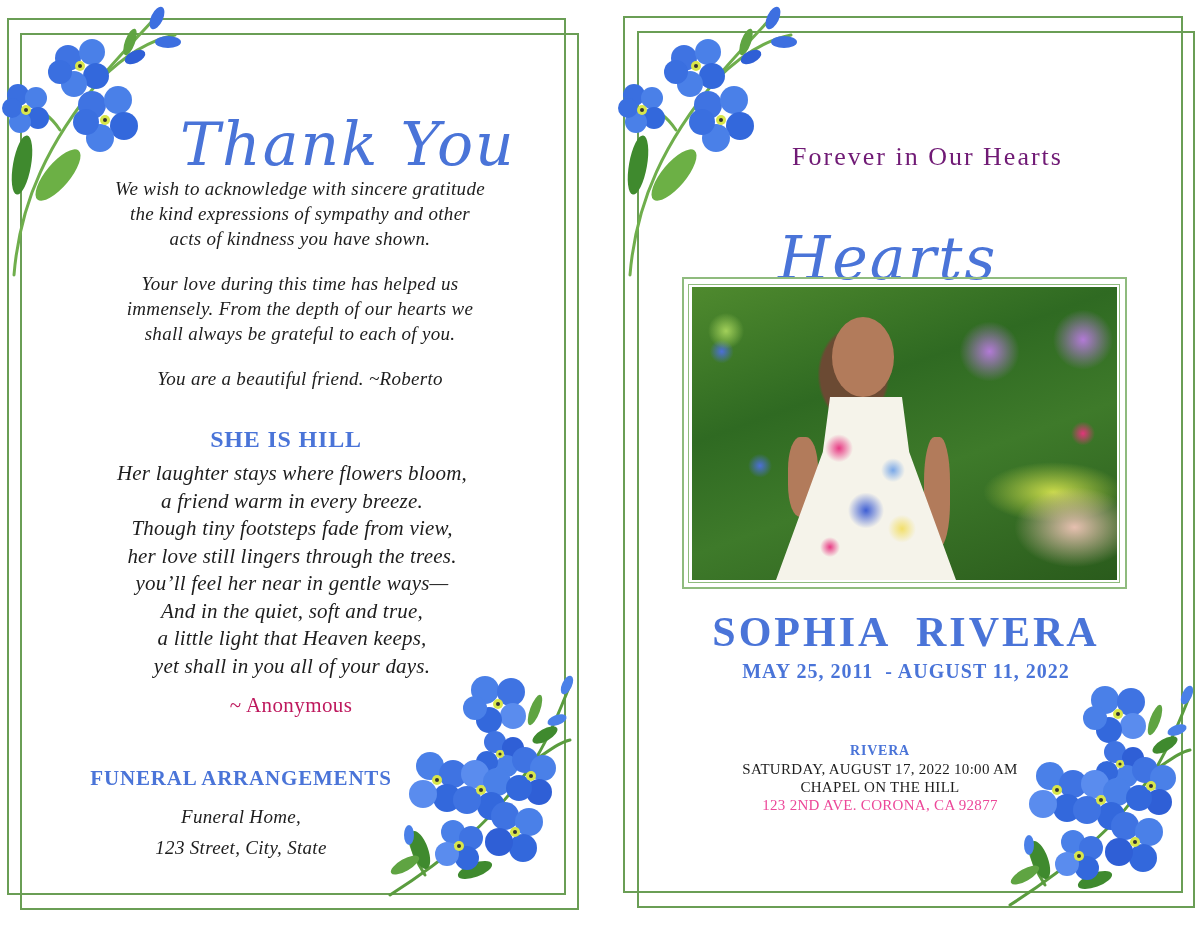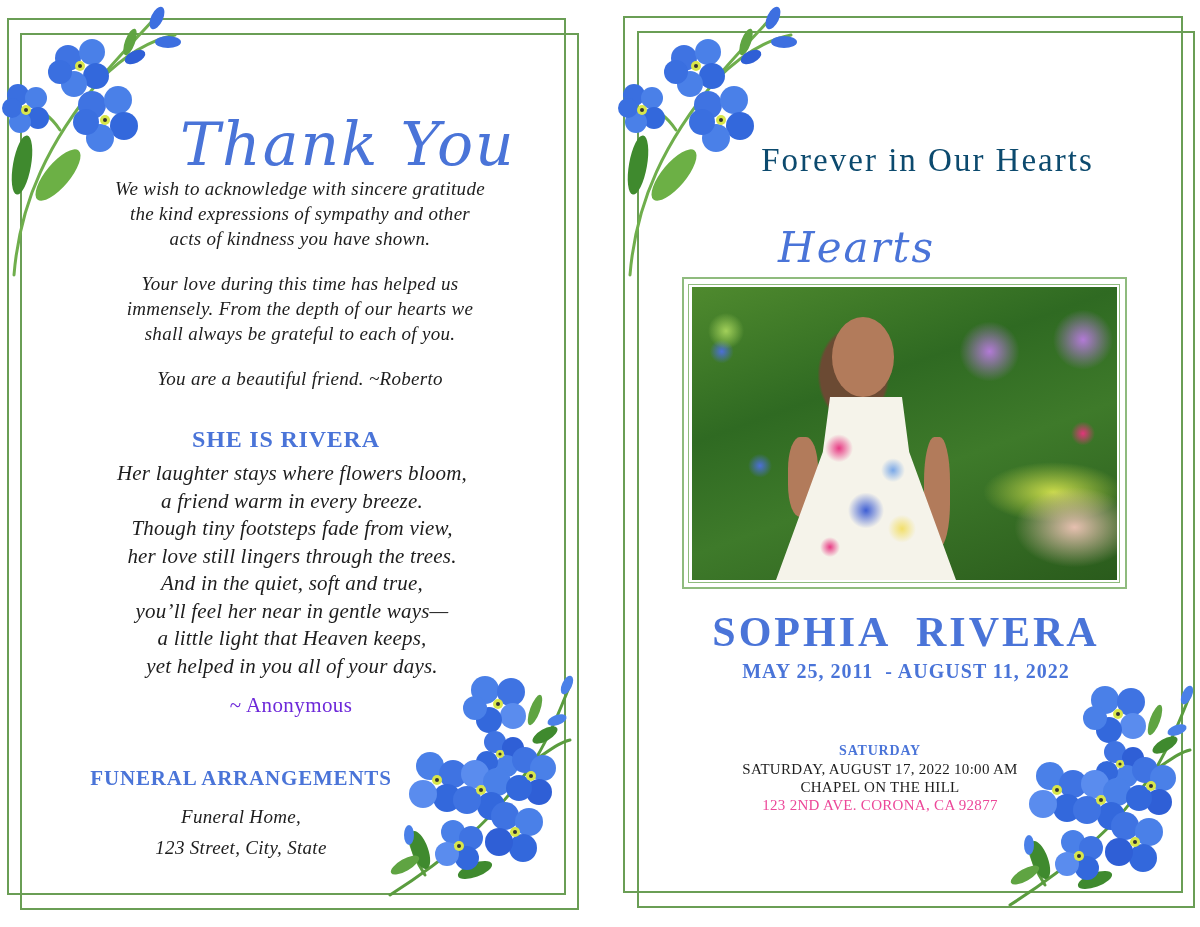--- a/index.html
+++ b/index.html
@@ -21,21 +21,21 @@
     font-weight: 200;
     color: #4a74d8;
     letter-spacing: 2px;
     white-space: nowrap;
     margin-top: 39px;
   }
 
   .body-text { font-size: 19px; line-height: 25px; color: #1d1d1d; letter-spacing: 0.3px; font-style: italic; }
   .poem { font-size: 21px; line-height: 27.5px; color: #1d1d1d; letter-spacing: 0.2px; font-style: italic; }
   .blue-head { color: #4a74d8; font-weight: bold; letter-spacing: 0.8px; }
-  .blue { color: #6d28d9; }
+  .blue { color: #be185d; }
 
   
   .flower-svg { position: absolute; overflow: visible; }
 
   .photo-outer { position: absolute; border: 2px solid #8fbb7e; }
   .photo-inner { position: absolute; border: 1px solid #8fbb7e; }
   .photo {
     position: absolute; overflow: hidden;
     background:
       radial-gradient(ellipse 60px 80px at 38% 30%, #6b4a33 0%, #6b4a33 55%, transparent 60%),
@@ -120,31 +120,31 @@
   </div>
 
   <div class="abs center body-text" style="left:40px; width:520px; top:366px;">You are a beautiful friend. ~Roberto</div>
 
   <div class="abs center body-text" style="left:40px; width:520px; top:271px;">
     <div>Your love during this time has helped us</div>
     <div>immensely. From the depth of our hearts we</div>
     <div>shall always be grateful to each of you.</div>
   </div>
 
-  <div class="abs center blue-head" style="left:0; width:572px; top:426px; font-size:24px;">SHE IS RIVERA</div>
+  <div class="abs center blue-head" style="left:0; width:572px; top:426px; font-size:24px;">SHE IS HILL</div>
 
   <div class="abs center poem" style="left:0; width:584px; top:460px;">
     <div>Her laughter stays where flowers bloom,</div>
     <div>a friend warm in every breeze.</div>
     <div>Though tiny footsteps fade from view,</div>
     <div>her love still lingers through the trees.</div>
+    <div>you’ll feel her near in gentle ways—</div>
     <div>And in the quiet, soft and true,</div>
-    <div>you’ll feel her near in gentle ways—</div>
     <div>a little light that Heaven keeps,</div>
-    <div>yet helped in you all of your days.</div>
+    <div>yet shall in you all of your days.</div>
   </div>
 
   <div class="abs center blue" style="left:0; width:582px; top:693px; font-size:21px; letter-spacing:0.4px;">~ Anonymous</div>
 
   <div class="abs center blue-head" style="left:60px; width:362px; top:766px; font-size:21px;">FUNERAL ARRANGEMENTS</div>
   <div class="abs center body-text" style="left:60px; width:362px; top:804px;">Funeral Home,</div>
   <div class="abs center body-text" style="left:60px; width:362px; top:835px;">123 Street, City, State</div>
 
   <svg class="flower-svg" style="left:385px; top:670px;" width="200" height="240" viewBox="0 0 200 240">
     <g fill="none" stroke="#5a9c3e" stroke-width="3" stroke-linecap="round">
@@ -258,37 +258,37 @@
       <circle cx="92" cy="105" r="14" fill="#3f73e2"></circle>
         <circle cx="118" cy="100" r="14" fill="#4a80e8"></circle>
       <circle cx="124" cy="126" r="14" fill="#3368dc"></circle>
         <circle cx="100" cy="138" r="14" fill="#4a80e8"></circle>
       <circle cx="86" cy="122" r="13" fill="#3a6fe0"></circle>
       <circle cx="105" cy="120" r="5" fill="#d8e64a"></circle>
         <circle cx="105" cy="120" r="2" fill="#333"></circle>
     </g>
   </svg>
 
-  <div class="abs center" style="left:100px; width:455px; top:142px; font-size:33px; letter-spacing:2px; color:#0c4a6e;">Forever in Our Hearts</div>
-  <div class="abs script" style="left:178px; top:184px; font-size:42px;">Hearts</div>
+  <div class="abs center" style="left:100px; width:455px; top:142px; font-size:26px; letter-spacing:2px; color:#701a75;">Forever in Our Hearts</div>
+  <div class="abs script" style="left:178px; top:184px; font-size:60px;">Hearts</div>
 
   <div class="photo-outer" style="left:82px; top:277px; width:445px; height:312px;"></div>
   <div class="photo-inner" style="left:88px; top:284px; width:432px; height:299px;"></div>
   <div class="photo" style="left:92px; top:287px; width:425px; height:293px;" role="img" aria-label="Portrait of a smiling young girl in a floral dress in a garden">
     <div class="skin" style="left:140px; top:30px; width:62px; height:80px;"></div>
     <div class="skin" style="left:96px; top:150px; width:30px; height:80px; border-radius:40%;"></div>
     <div class="skin" style="left:232px; top:150px; width:26px; height:110px; border-radius:40%;"></div>
     <div class="dress" style="left:84px; top:110px; width:180px; height:183px;"></div>
   </div>
 
   <div class="abs center blue-head" style="left:60px; width:492px; top:602px; font-size:42px; letter-spacing:3px; white-space:pre;margin-top:6px;">SOPHIA  RIVERA</div>
   <div class="abs center blue-head" style="left:60px; width:492px; top:660px; font-size:20px; letter-spacing:1px; white-space:pre;">MAY 25, 2011  - AUGUST 11, 2022</div>
 
   <div class="abs center" style="left:120px; width:320px; top:742px;">
-    <div class="blue-head" style="font-size:14px; line-height:18px;">SATURDAY</div>
+    <div class="blue-head" style="font-size:14px; line-height:18px;">RIVERA</div>
     <div style="font-size:15px; line-height:18px; color:#1d1d1d; letter-spacing:0.3px;">SATURDAY, AUGUST 17, 2022 10:00 AM</div>
     <div style="font-size:15px; line-height:18px; color:#1d1d1d; letter-spacing:0.3px;">CHAPEL ON THE HILL</div>
     <div style="font-size:15px; line-height:18px; color:#ec4899; letter-spacing:0.3px;">123 2ND AVE. CORONA, CA 92877</div>
   </div>
 
   <svg class="flower-svg" style="left:405px; top:680px;" width="200" height="240" viewBox="0 0 200 240">
     <g fill="none" stroke="#5a9c3e" stroke-width="3" stroke-linecap="round">
       <path d="M5 225 C 60 190, 110 150, 150 90 C 165 65, 175 40, 185 15"></path>
       <path d="M40 205 C 30 190, 25 175, 22 160"></path>
       <path d="M150 90 C 165 80, 175 72, 185 70"></path>

